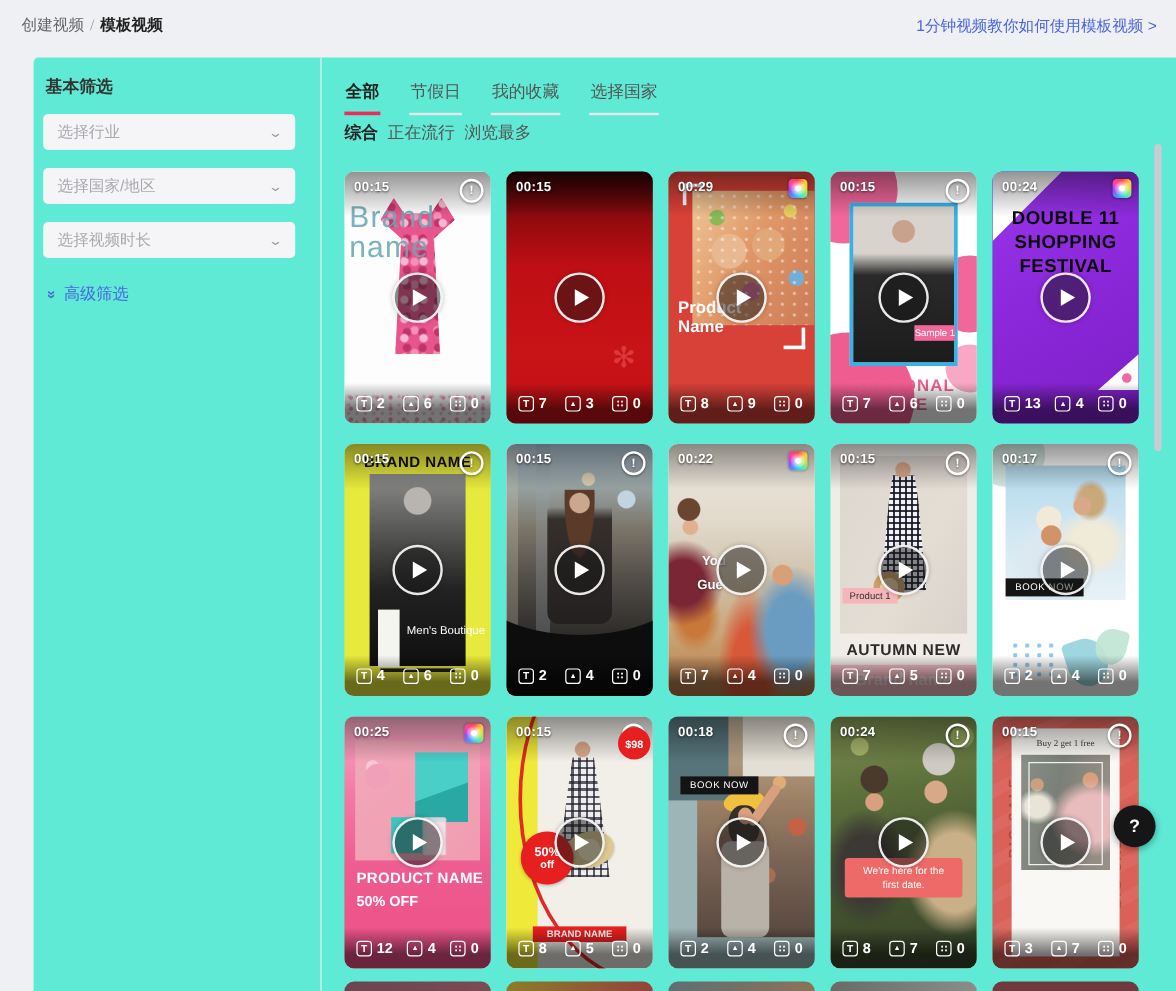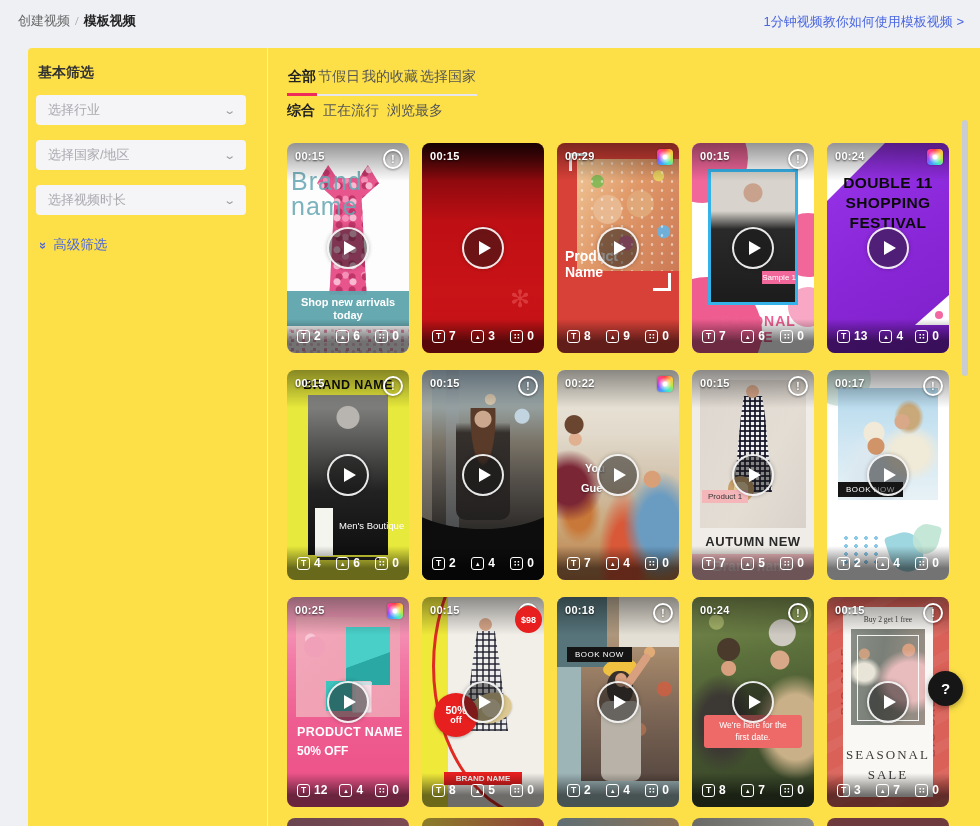--- a/index.html
+++ b/index.html
@@ -3,31 +3,31 @@
 <meta charset="utf-8">
 <style>
   html,body{margin:0;padding:0;}
   body{width:980px;height:826px;overflow:hidden;background:#eef0f4;font-family:"Liberation Sans","DejaVu Sans",sans-serif;position:relative;}
   
   .breadcrumb{position:absolute;left:18px;top:12px;font-size:13px;color:#666;font-family:Liberation Serif, serif;}
   .breadcrumb .cur{color:#222;font-weight:700;}
   .breadcrumb .sep{color:#999;margin:0 5px;}
   .tutorial{position:absolute;right:16px;top:13px;font-size:13px;color:#4a66e0;cursor:pointer;}
   
-  .panel{position:absolute;left:28px;top:48px;right:0;bottom:0;background:#fde047;border-radius:4px 0 0 0;overflow:hidden;}
+  .panel{position:absolute;left:28px;top:48px;right:0;bottom:0;background:#5eead4;border-radius:4px 0 0 0;overflow:hidden;}
   .divider{position:absolute;left:239px;top:0;bottom:0;width:1px;background:#ececf2;}
   
   .side-title{position:absolute;left:10px;top:16px;font-size:14px;font-weight:700;color:#333;}
   .filter{position:absolute;left:8px;width:210px;height:30px;background:#f5f5f7;border-radius:4px;display:flex;align-items:center;justify-content:space-between;padding:0 12px;box-sizing:border-box;color:#a9a9af;font-size:13px;cursor:pointer;}
   .filter .chev{color:#9a9aa2;font-size:11px;transform:scaleX(1.4);}
   .f1{top:47px}.f2{top:92px}.f3{top:137px}
   .adv{position:absolute;left:12px;top:188px;color:#4a66e0;font-size:13.5px;cursor:pointer;display:flex;align-items:center;gap:6px;}
   .adv .dchev{display:inline-block;transform:rotate(90deg);font-weight:700;font-size:13px;}
   
-  .tabs{position:absolute;left:259px;top:20px;display:flex;gap:0;font-size:14px;color:#555;}
+  .tabs{position:absolute;left:259px;top:20px;display:flex;gap:24px;font-size:14px;color:#555;}
   .tab{padding:0 1px 7px 1px;border-bottom:2px solid #e6e6ec;cursor:pointer;}
   .tab.active{color:#222;font-weight:700;border-bottom:3px solid #ee2c5c;}
   .sorts{position:absolute;left:259px;top:54px;display:flex;gap:8px;font-size:14px;color:#555;}
   .sort{cursor:pointer;}
   .sort.active{color:#222;font-weight:700;}
   
   .grid{position:absolute;left:259px;top:95px;display:grid;grid-template-columns:repeat(5,122px);grid-auto-rows:210px;column-gap:13px;row-gap:17px;}
   .card{position:relative;width:122px;height:210px;border-radius:8px;overflow:hidden;background:#e8e8e8;cursor:pointer;}
   .art{position:absolute;inset:0;}
   .art div{position:absolute;}
@@ -190,21 +190,20 @@
     <span class="sort">正在流行</span>
     <span class="sort">浏览最多</span>
   </div>
 
   <div class="grid">
 
     <div class="card v1">
       <div class="art">
         <div class="dress"></div>
         <div class="brand">Brand name</div>
-        <div class="banner">Shop new arrivals today</div>
         <div class="dots"></div>
       </div>
     <div class="tgrad"></div>
         <div class="dur">00:15</div>
         <div class="corner corner-info"></div>
         <div class="play">
           <span class="tri"></span>
         </div>
         <div class="stats">
           <span class="stat">
@@ -620,24 +619,20 @@
 
     <div class="card v15">
       <div class="art">
         <div class="pat"></div>
         <div class="pt1">BIG SALE</div>
         <div class="pt2">BIG SALE</div>
         <div class="panel15"></div>
         <div class="note">Buy 2 get 1 free</div>
         <div class="photo"></div>
         <div class="frame"></div>
-        <div class="title">
-          <span>SEASONAL</span><br>
-          <span>SALE</span>
-        </div>
       </div>
     <div class="tgrad"></div>
         <div class="dur">00:15</div>
         <div class="corner corner-info"></div>
         <div class="play">
           <span class="tri"></span>
         </div>
         <div class="stats">
           <span class="stat">
             <i class="ic ic-text"></i>

